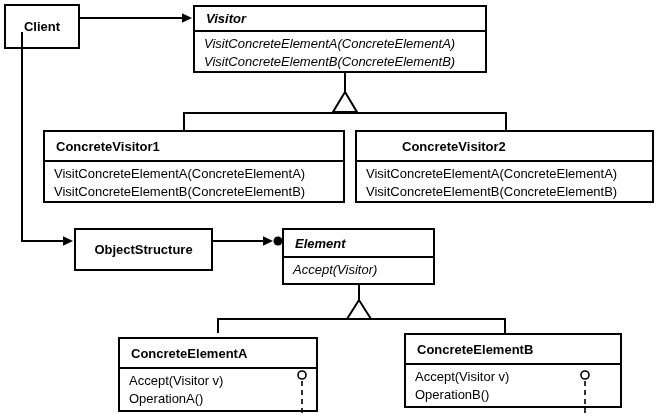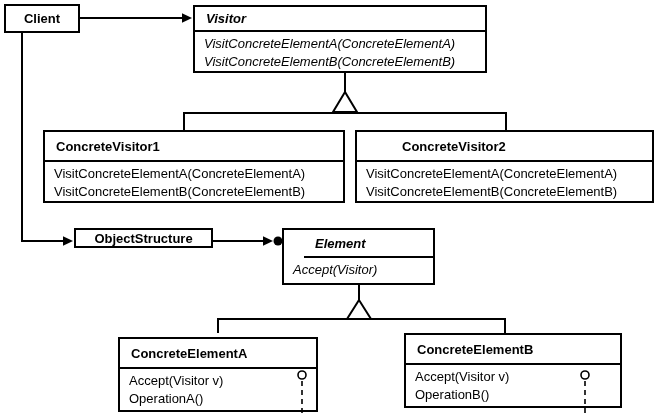--- a/index.html
+++ b/index.html
@@ -66,21 +66,21 @@
     <line x1="359" y1="284" x2="359" y2="302" stroke="#000" stroke-width="2"></line>
     <polyline points="218,333 218,319 505,319 505,333" fill="none" stroke="#000" stroke-width="2"></polyline>
     <polygon points="359,300 347,319 371,319" fill="#fff" stroke="#000" stroke-width="2"></polygon>
 
     <circle cx="302" cy="375" r="4" fill="#fff" stroke="#000" stroke-width="1.6"></circle>
     <line x1="302" y1="381" x2="302" y2="417" stroke="#000" stroke-width="1.6" stroke-dasharray="5,4"></line>
     <circle cx="585" cy="375" r="4" fill="#fff" stroke="#000" stroke-width="1.6"></circle>
     <line x1="585" y1="381" x2="585" y2="417" stroke="#000" stroke-width="1.6" stroke-dasharray="5,4"></line>
   </svg>
 
-  <div class="box single" style="left:4px;top:4px;width:76px;height:29px;">
+  <div class="box single" style="left:4px;top:4px;width:76px;height:45px;">
     <div class="title">Client</div>
   </div>
 
   <div class="box" style="left:193px;top:5px;width:294px;height:68px;">
     <div class="title abstract-name" style="height:25px;">Visitor</div>
     <div class="methods abstract">
       <div>VisitConcreteElementA(ConcreteElementA)</div>
       <div>VisitConcreteElementB(ConcreteElementB)</div>
     </div>
   </div>
@@ -94,26 +94,26 @@
   </div>
 
   <div class="box" style="left:355px;top:130px;width:299px;height:73px;">
     <div class="title" style="height:30px;padding-left:45px;">ConcreteVisitor2</div>
     <div class="methods">
       <div>VisitConcreteElementA(ConcreteElementA)</div>
       <div>VisitConcreteElementB(ConcreteElementB)</div>
     </div>
   </div>
 
-  <div class="box single" style="left:74px;top:228px;width:139px;height:20px;">
+  <div class="box single" style="left:74px;top:228px;width:139px;height:43px;">
     <div class="title">ObjectStructure</div>
   </div>
 
   <div class="box" style="left:282px;top:228px;width:153px;height:57px;">
-    <div class="title abstract-name" style="height:28px;margin-left:20px;">Element</div>
+    <div class="title abstract-name" style="height:28px;">Element</div>
     <div class="methods abstract">
       <div>Accept(Visitor)</div>
     </div>
   </div>
 
   <div class="box" style="left:118px;top:337px;width:200px;height:75px;">
     <div class="title" style="height:30px;">ConcreteElementA</div>
     <div class="methods">
       <div>Accept(Visitor v)</div>
       <div>OperationA()</div>

